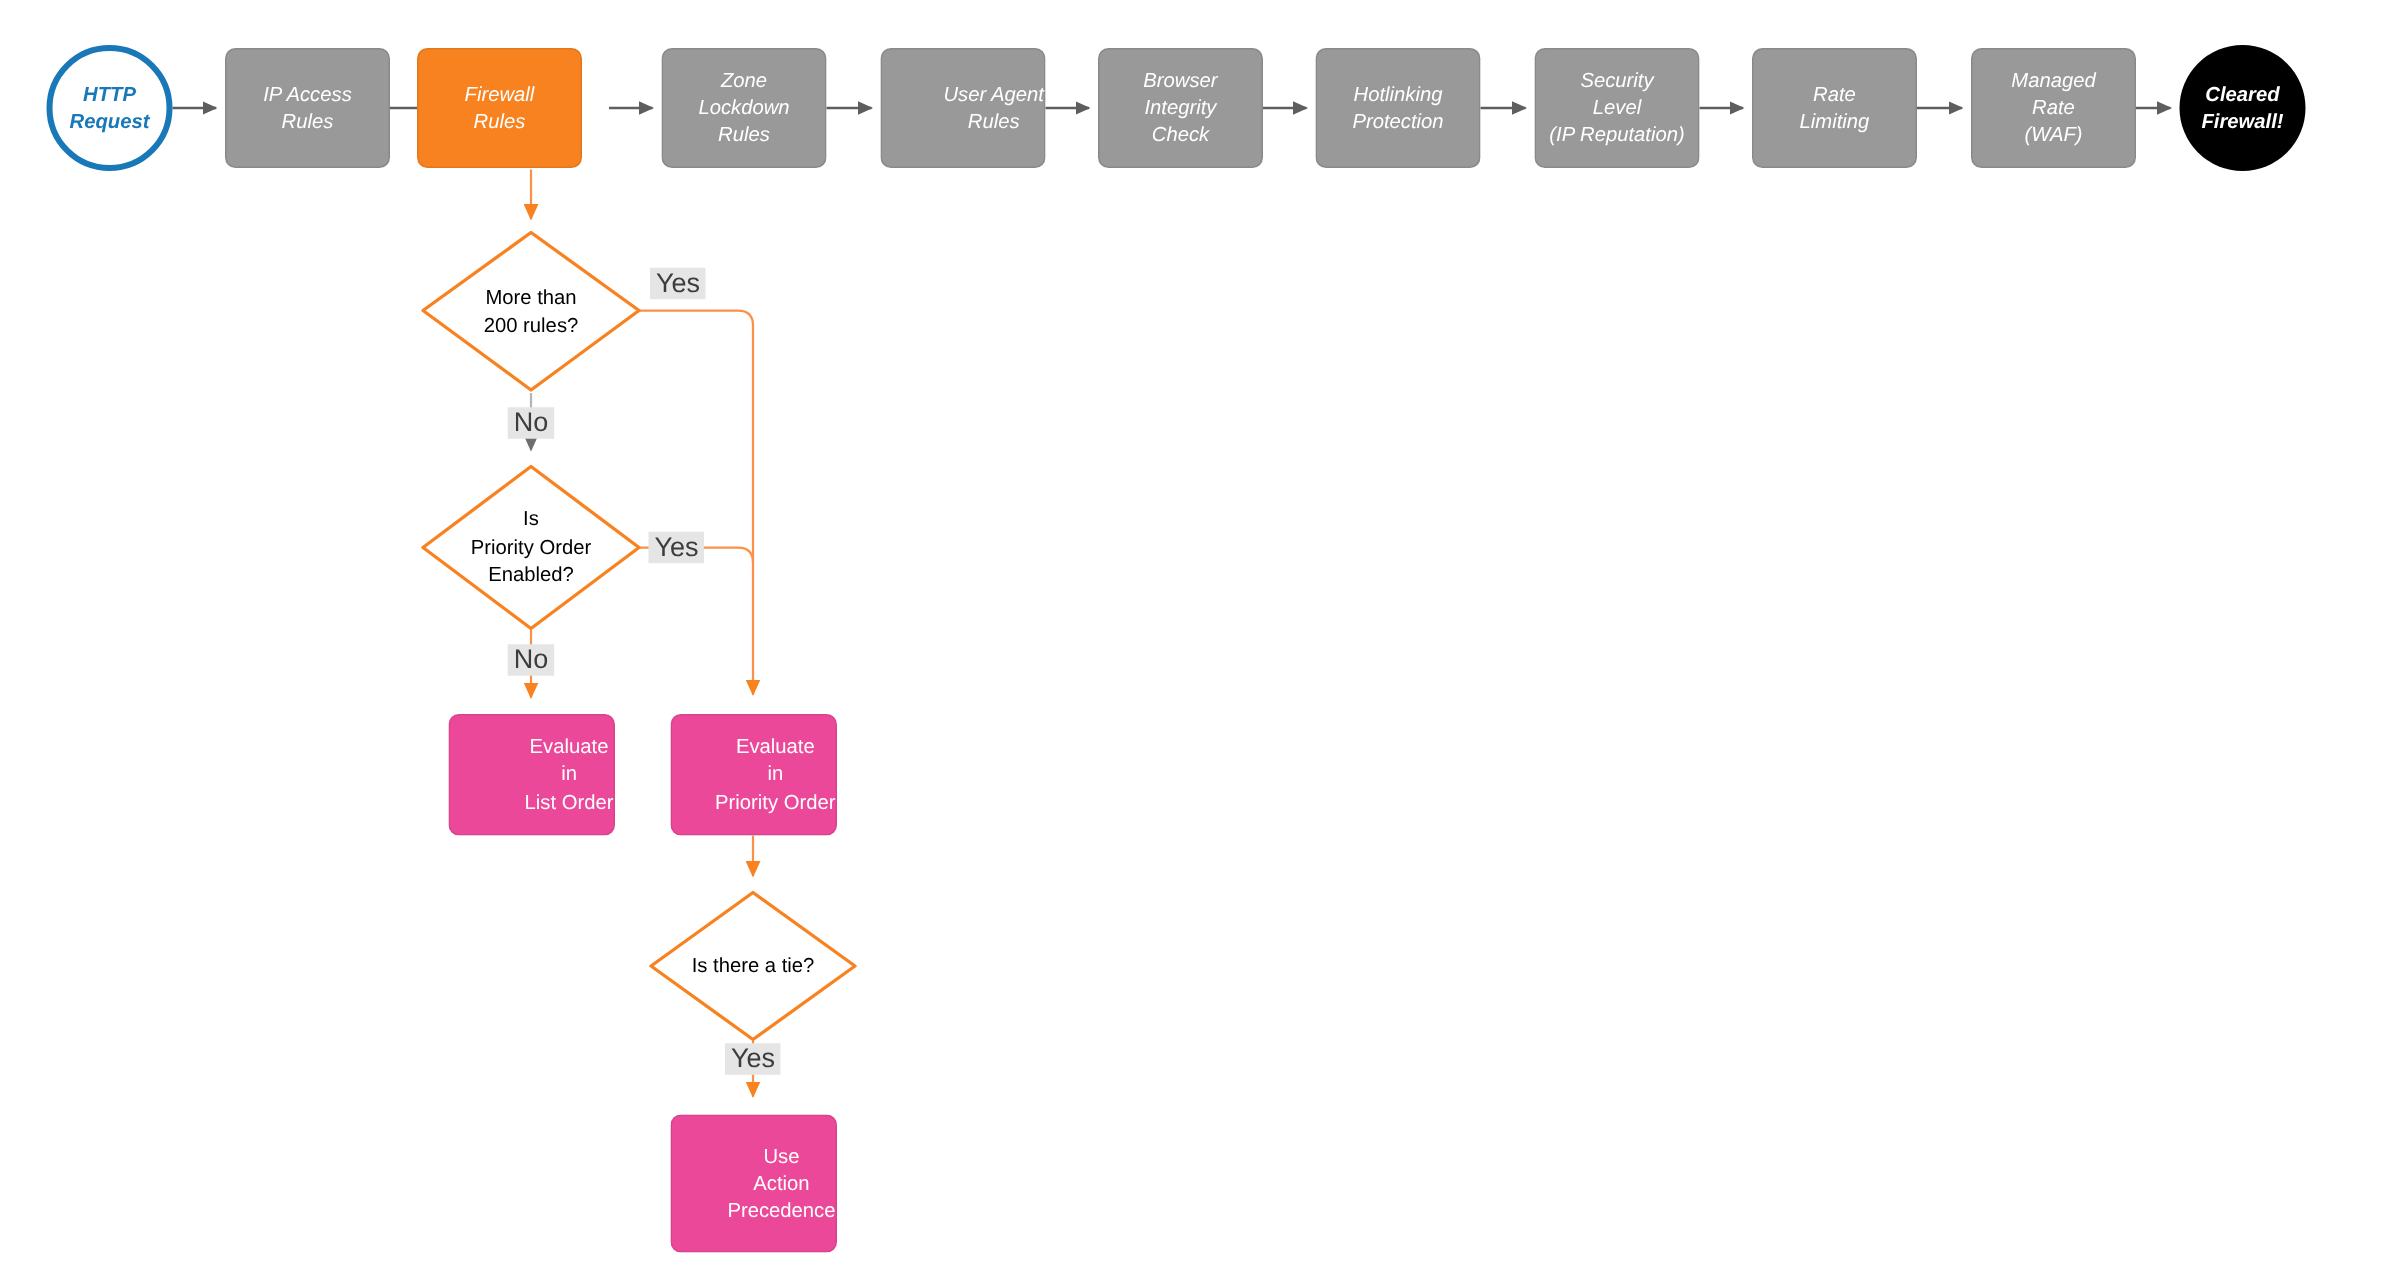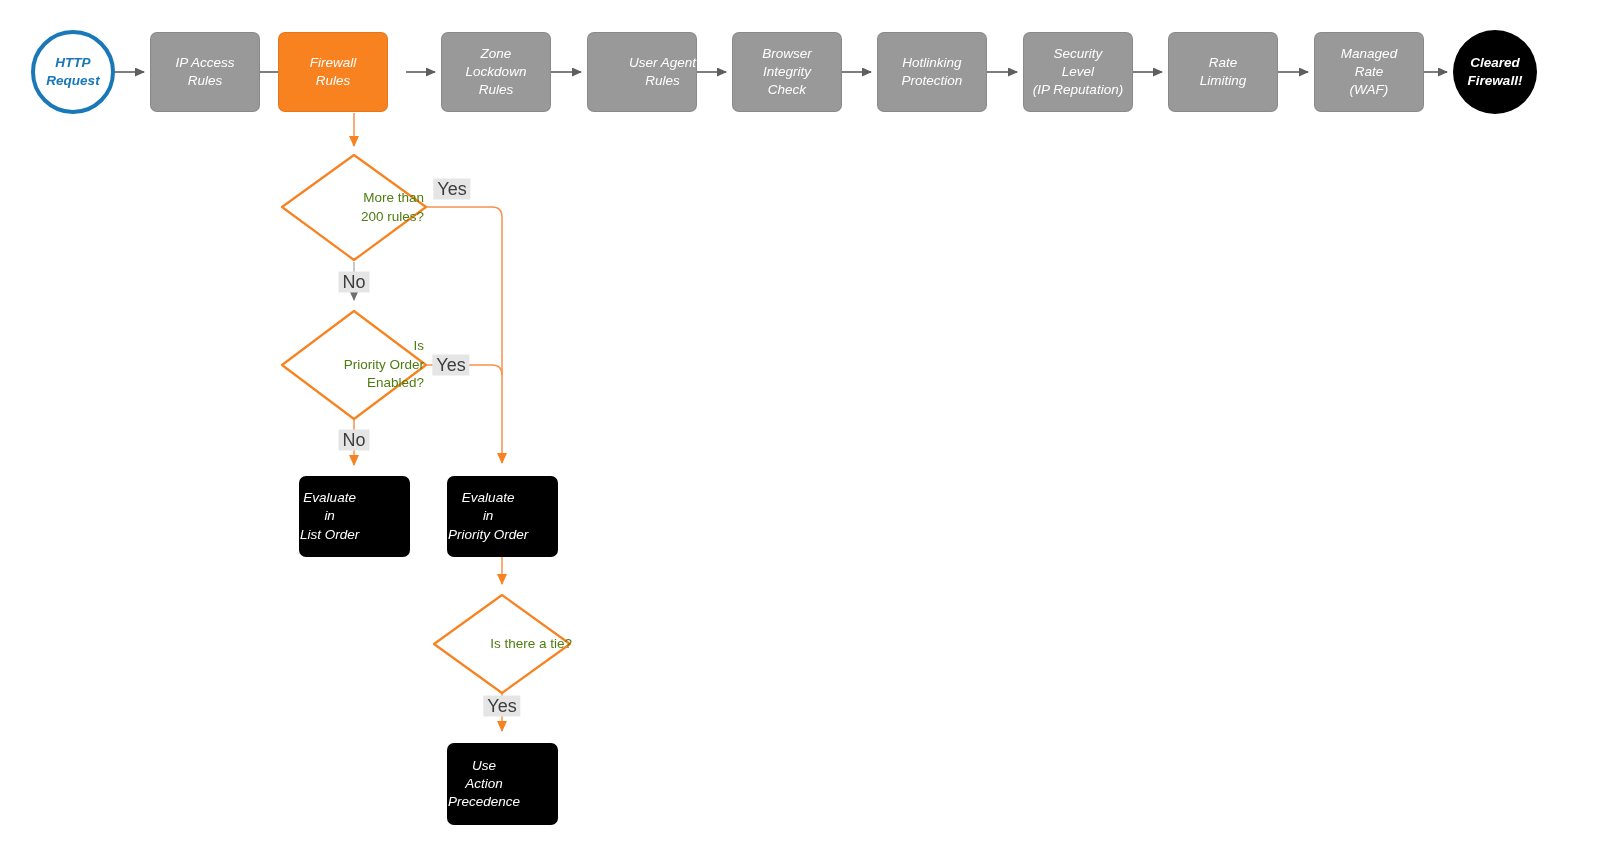--- a/index.html
+++ b/index.html
@@ -43,37 +43,36 @@
     white-space: pre-line;
     box-sizing: border-box;
   }
   .step--highlight { background: #F7821F; border-color: rgba(0,0,0,0.08); }
 
   
   .action {
     position: absolute;
     width: 111px; height: 81px;
     border-radius: 7px;
-    background: #000000;
+    background: #ec4899;
     border: 1px solid rgba(0,0,0,0.08);
-    display: flex; align-items: center; justify-content: flex-start;
+    display: flex; align-items: center; justify-content: flex-end;
     text-align: center;
     color: #ffffff;
     font-size: 13.5px; line-height: 1.35;
-    font-style: italic;
     white-space: pre-line;
     box-sizing: border-box;
   }
 
   
   .decision-label {
     position: absolute;
     transform: translate(-50%, -50%);
-    text-align: right;
-    color: #4d7c0f;
+    text-align: center;
+    color: #000000;
     font-size: 13.5px; line-height: 1.38;
     white-space: pre-line;
     width: 140px;
   }
 
   
   .edge-label {
     position: absolute;
     transform: translate(-50%, -50%);
     background: #e5e5e5;
@@ -199,19 +198,19 @@
   <div class="action" style="left:299px; top:476px;">
     <span>Evaluate
 in
 List Order</span>
   </div>
   <div class="action" style="left:447px; top:476px;">
     <span>Evaluate
 in
 Priority Order</span>
   </div>
-  <div class="action" style="left:447px; top:743px; height:82px;">
+  <div class="action" style="left:447px; top:743px; height:92px;">
     <span>Use
 Action
 Precedence</span>
   </div>
 
 </div>
 
 </body></html>

